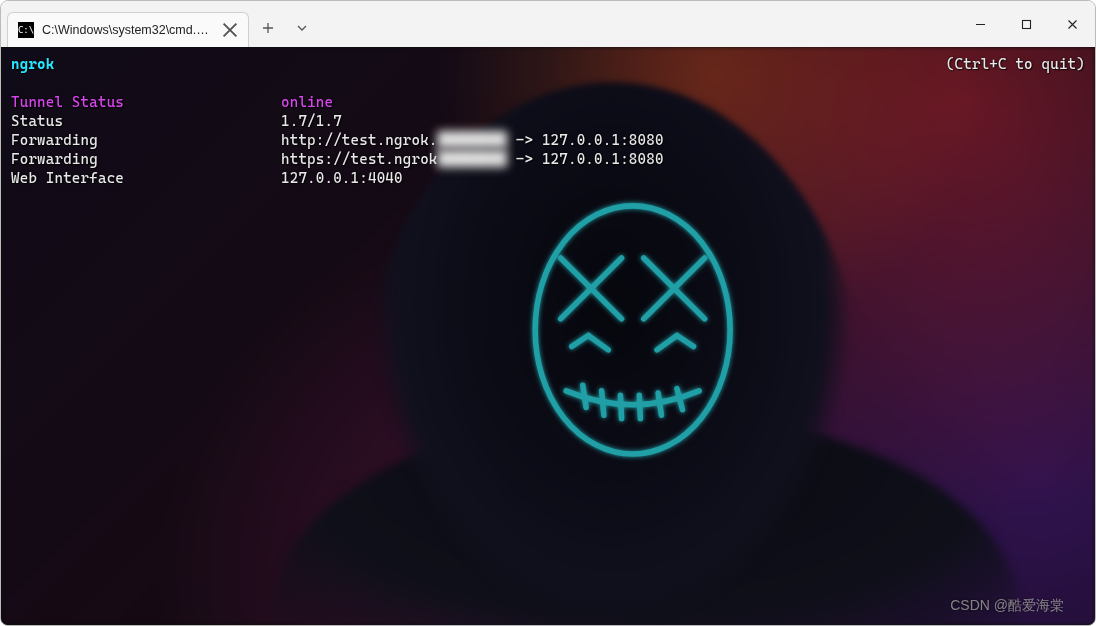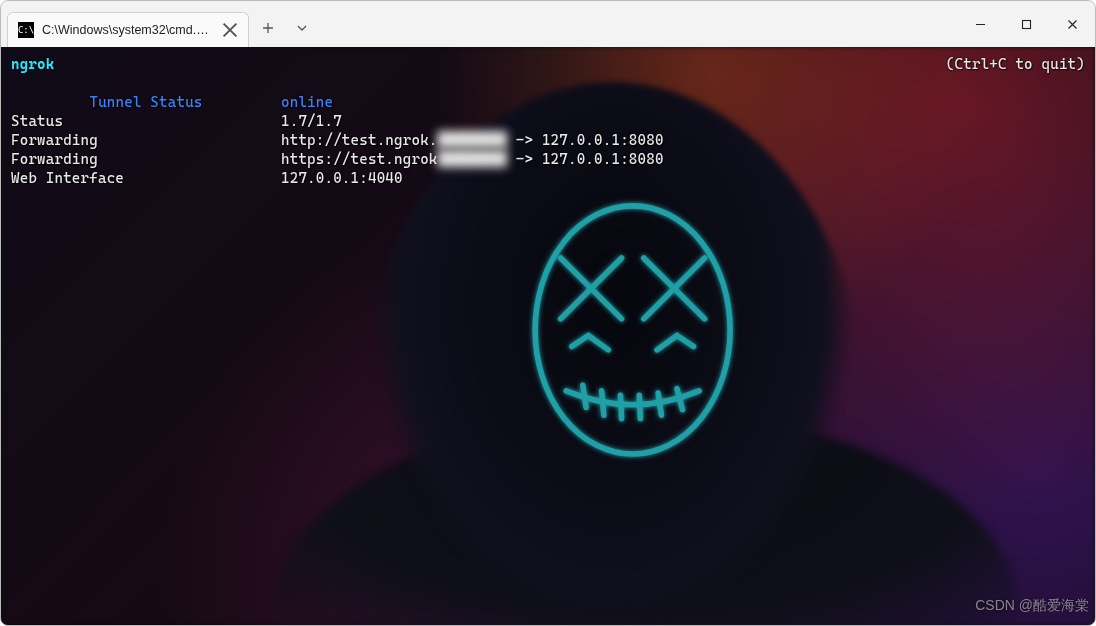--- a/index.html
+++ b/index.html
@@ -31,24 +31,24 @@
   .shoulders{position:absolute;left:-5%;top:55%;width:110%;height:70%;background:
      radial-gradient(ellipse 80% 70% at 50% 10%, #10101c 0%, #181828 60%, rgba(24,24,40,0) 90%);
      border-radius:50% 50% 0 0;filter:blur(4px);}
   .mask{position:absolute;left:28%;top:18%;width:40%;height:46%;}
   .mask svg{width:100%;height:100%;}
   .overlay-dark{position:absolute;inset:0;background:rgba(0,0,0,0.35);}
   .term{position:absolute;inset:0;padding:8px 10px;font-family:"Cascadia Mono",Consolas,"Courier New",monospace;font-size:14.5px;line-height:19px;letter-spacing:0.2px;color:#e8e8e8;text-shadow:0 0 2px rgba(0,0,0,0.9),1px 1px 1px rgba(0,0,0,0.7);}
   .row{white-space:pre;}
   .lbl{display:inline-block;width:270px;}
   .cyan{color:#26e6ff;font-weight:bold;}
-  .green{color:#3b82f6;text-align:center;}
+  .green{color:#d946ef;}
   .hint{position:absolute;top:8px;right:10px;}
   .blur{filter:blur(5px);display:inline-block;background:rgba(180,180,180,0.25);border-radius:2px;}
-  .watermark{position:absolute;right:6px;bottom:10px;color:rgba(230,230,230,0.55);font-size:14px;font-family:Arial,sans-serif;text-shadow:0 0 2px rgba(0,0,0,0.8);}
+  .watermark{position:absolute;right:31px;bottom:10px;color:rgba(230,230,230,0.55);font-size:14px;font-family:Arial,sans-serif;text-shadow:0 0 2px rgba(0,0,0,0.8);}
 </style>
 </head>
 <body>
 
 <div class="window">
   <div class="titlebar">
     <div class="tab-strip">
       <div class="tab">
         <span class="cmd-ic">C:\</span>
         <span class="txt">C:\Windows\system32\cmd.exe</span>

